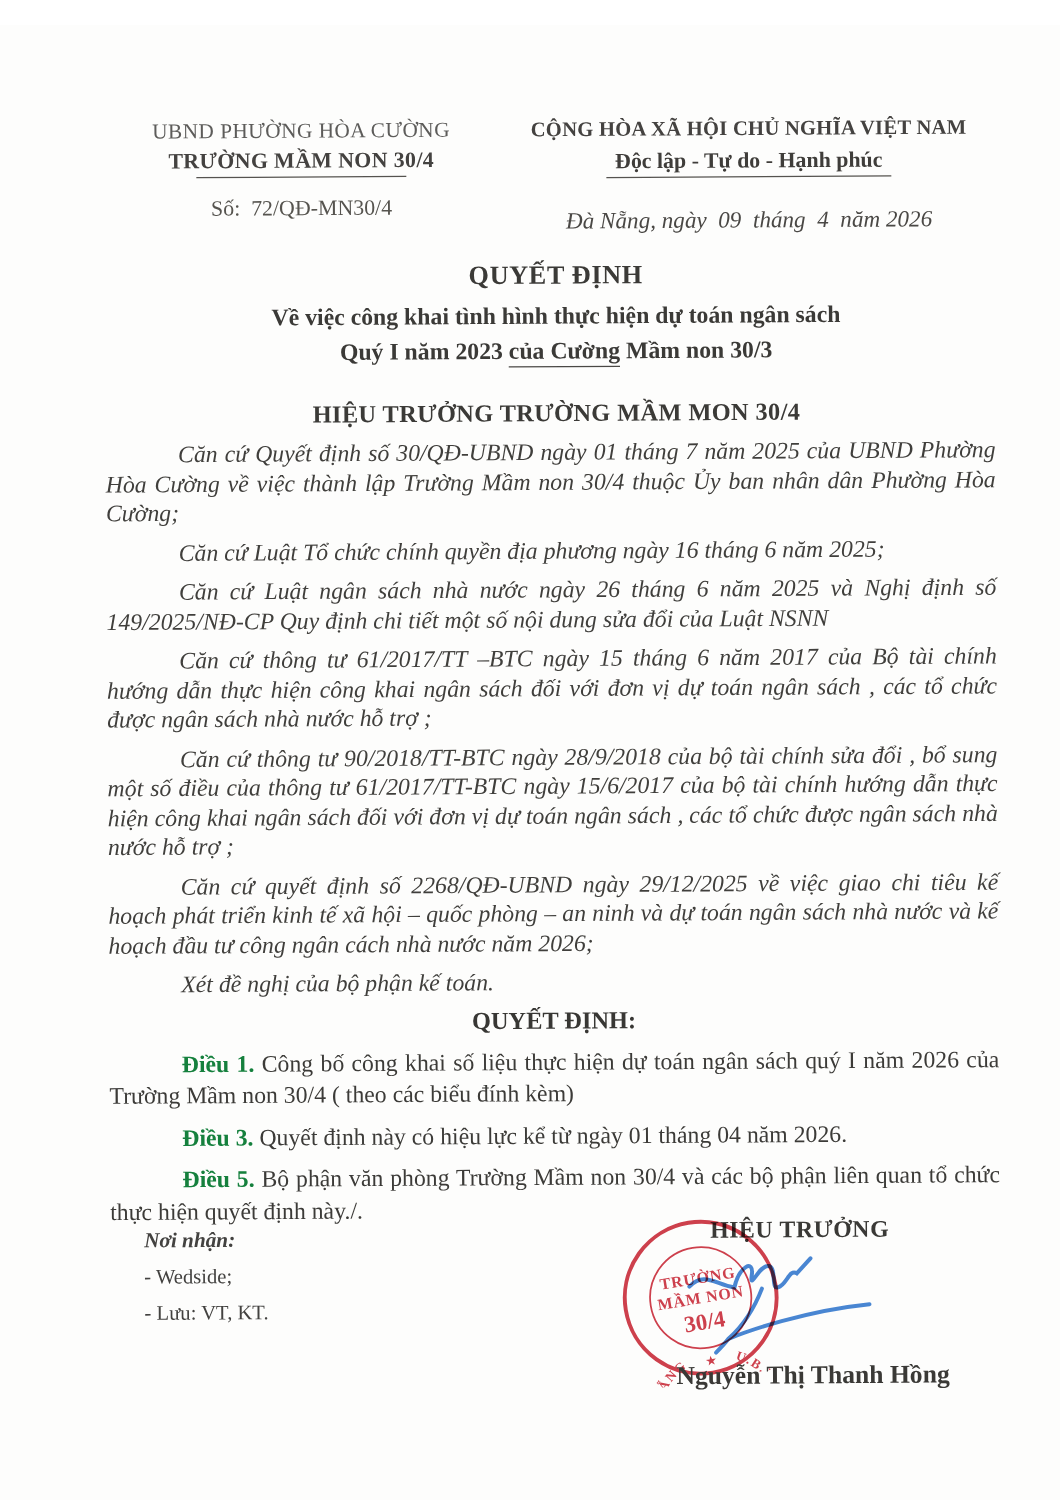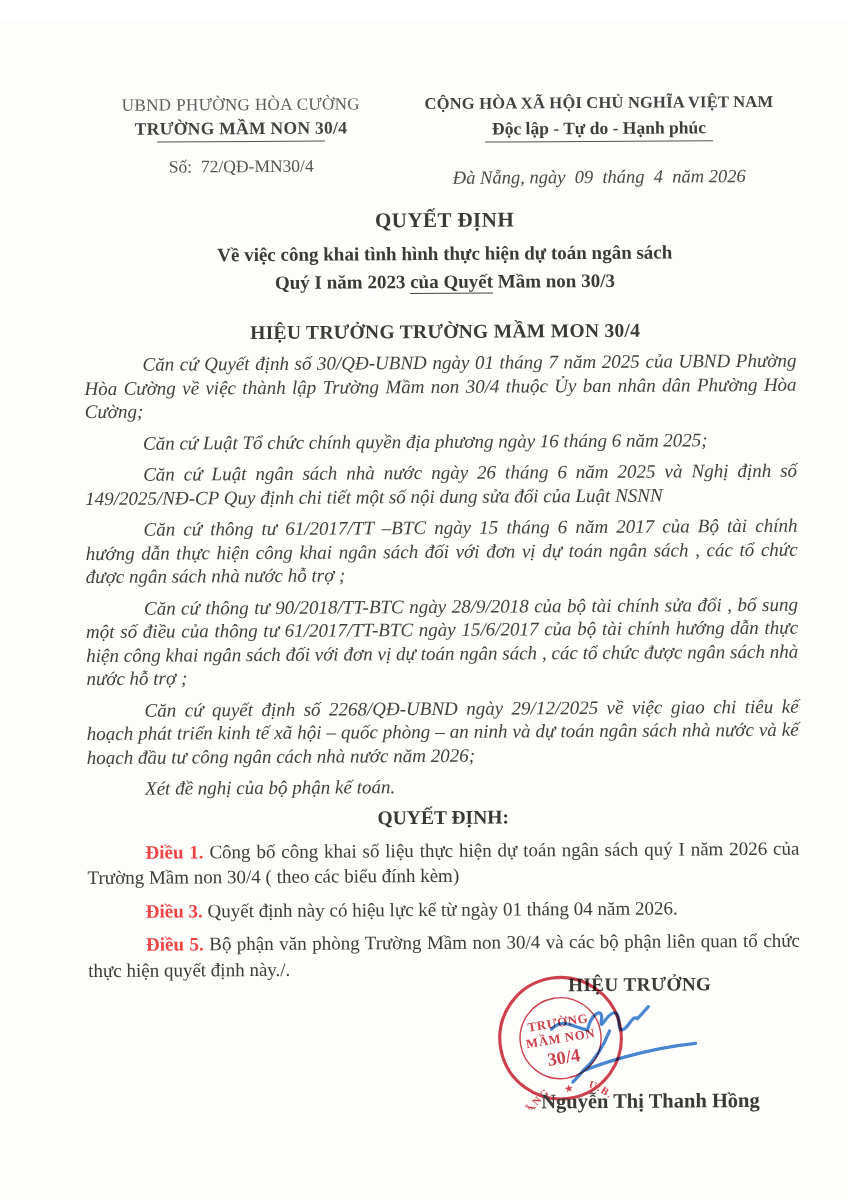--- a/index.html
+++ b/index.html
@@ -28,21 +28,21 @@
   .u-partial{border-bottom:1.7px solid #4a4845;padding-bottom:1px;}
   .issuer{font-size:19.5px;font-weight:bold;margin-top:25px;letter-spacing:.3px;}
 
   
   .body-block{position:absolute;left:86px;top:331px;width:712px;}
   .preamble p{margin:0 0 8px;font-size:19px;line-height:23.5px;font-style:italic;
               text-align:justify;text-indent:58px;color:#403f3c;}
   .decision-heading{font-size:19.5px;font-weight:bold;text-align:center;margin:3px 0 9px;color:#383734;}
   .articles p{margin:0 0 8px;font-size:19px;line-height:25.5px;text-align:justify;
               text-indent:58px;color:#3c3b38;}
-  .articles b{font-weight:bold;color:#ef4444;}
+  .articles b{font-weight:bold;color:#15803d;}
 
   
   .recipients{position:absolute;left:113px;top:961px;color:#434240;}
   .recipients .rtitle{font-weight:bold;font-style:italic;font-size:17px;margin-bottom:9px;}
   .recipients .ritem{font-size:16.5px;margin-bottom:9px;}
 
   .sig-title{position:absolute;left:530px;top:955px;width:215px;text-align:center;
              font-size:19px;font-weight:bold;letter-spacing:.5px;color:#3a3936;}
   .stamp{position:absolute;left:492px;top:953px;width:132px;height:132px;
          transform:rotate(-9deg);mix-blend-mode:multiply;opacity:.92;}
@@ -74,21 +74,21 @@
       <div class="nation">CỘNG HÒA XÃ HỘI CHỦ NGHĨA VIỆT NAM</div>
       <div class="motto">Độc lập - Tự do - Hạnh phúc</div>
       <div class="rule right"></div>
       <div class="dateline">Đà Nẵng, ngày  09  tháng  4  năm 2026</div>
     </div>
 
     <div class="title-block">
       <div class="doc-title">QUYẾT ĐỊNH</div>
       <div class="doc-subtitle">
         <div>Về việc công khai tình hình thực hiện dự toán ngân sách</div>
-        <div><span>Quý I năm 2023 </span><span class="u-partial">của Quyết</span><span> Mầm non 30/3</span></div>
+        <div><span>Quý I năm 2023 </span><span class="u-partial">của Cường</span><span> Mầm non 30/3</span></div>
       </div>
       <div class="issuer">HIỆU TRƯỞNG TRƯỜNG MẦM MON 30/4</div>
     </div>
 
     <div class="body-block">
       <div class="preamble">
         <p>Căn cứ Quyết định số 30/QĐ-UBND ngày 01 tháng 7 năm 2025 của UBND Phường Hòa Cường về việc thành lập Trường Mầm non 30/4 thuộc Ủy ban nhân dân Phường Hòa Cường;</p>
         <p>Căn cứ Luật Tổ chức chính quyền địa phương ngày 16 tháng 6 năm 2025;</p>
         <p>Căn cứ Luật ngân sách nhà nước ngày 26 tháng 6 năm 2025 và Nghị định số 149/2025/NĐ-CP Quy định chi tiết một số nội dung sửa đổi của Luật NSNN</p>
         <p>Căn cứ thông tư 61/2017/TT –BTC ngày 15 tháng 6 năm 2017 của Bộ tài chính hướng dẫn thực hiện công khai ngân sách đối với đơn vị dự toán ngân sách , các tổ chức được ngân sách nhà nước hỗ trợ ;</p>
@@ -99,20 +99,25 @@
 
       <div class="decision-heading">QUYẾT ĐỊNH:</div>
 
       <div class="articles">
         <p><b>Điều 1.</b><span> Công bố công khai số liệu thực hiện dự toán ngân sách quý I năm 2026 của Trường Mầm non 30/4 ( theo các biểu đính kèm)</span></p>
         <p><b>Điều 3.</b><span> Quyết định này có hiệu lực kể từ ngày 01 tháng 04 năm 2026.</span></p>
         <p><b>Điều 5.</b><span> Bộ phận văn phòng Trường Mầm non 30/4 và các bộ phận liên quan tổ chức thực hiện quyết định này./.</span></p>
       </div>
     </div>
 
+    <div class="recipients">
+      <div class="rtitle">Nơi nhận:</div>
+      <div class="ritem">- Wedside;</div>
+      <div class="ritem">- Lưu: VT, KT.</div>
+    </div>
 
     <div class="sig-title">HIỆU TRƯỞNG</div>
 
     <svg class="stamp" viewBox="0 0 150 150" aria-hidden="true">
       <circle cx="75" cy="75" r="69" fill="none" stroke="#c92f3d" stroke-width="3.6"></circle>
       <circle cx="75" cy="75" r="46" fill="none" stroke="#c92f3d" stroke-width="1.6"></circle>
       <defs>
         <path id="ringPath" d="M 75 131 A 56 56 0 1 1 74.95 131"></path>
       </defs>
       <text class="ring-text" text-anchor="middle">

